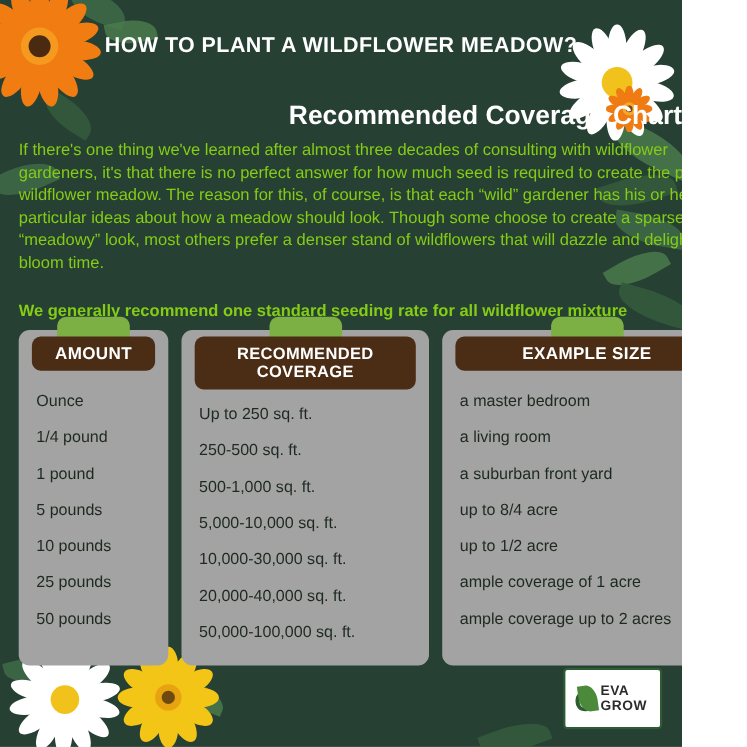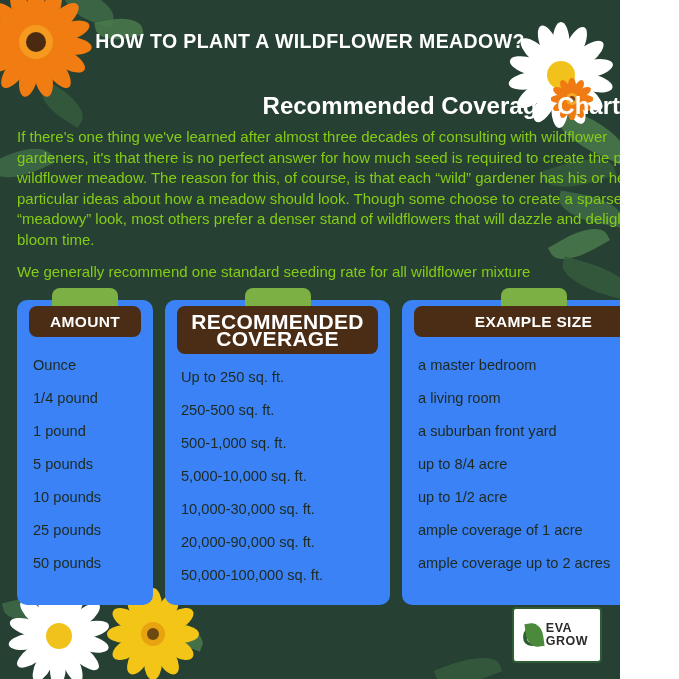--- a/index.html
+++ b/index.html
@@ -58,34 +58,34 @@
   .body-copy {
     position: absolute;
     left: 17px;
     top: 127px;
     width: 648px;
     color: #84cc16;
     font-size: 15px;
     line-height: 20.5px;
   }
   .body-copy p { margin: 0; }
-  .body-copy p.second { margin-top: 12px; }
+  .body-copy p.second { margin-top: 23px; font-weight: bold; }
 
   
   .columns {
     position: absolute;
     left: 17px;
     top: 300px;
     width: 648px;
     display: flex;
     gap: 12px;
   }
   .col {
     position: relative;
-    background: #3b82f6;
+    background: #a3a3a3;
     border-radius: 10px;
     padding: 42px 0 14px 0;
   }
   .col.amount { width: 136px; }
   .col.coverage { width: 225px; }
   .col.example { width: 263px; }
 
   .col-tab-bg {
     position: absolute;
     top: -12px;
@@ -104,21 +104,21 @@
     background: #4b2c15;
     color: #ffffff;
     border-radius: 8px;
     text-align: center;
     font-weight: bold;
     font-size: 15.5px;
     padding: 7px 4px;
     line-height: 17px;
     letter-spacing: .3px;
   }
-  .col.coverage .col-head { font-size: 21px; }
+  .col.coverage .col-head { font-size: 15px; }
   .col.coverage { padding-top: 60px; }
   .col.amount { padding-top: 48px; }
   .col.example { padding-top: 48px; }
 
   .cell {
     color: #1e2a20;
     font-size: 14.6px;
     line-height: 20px;
     padding: 6.5px 0 6.5px 16px;
     white-space: nowrap;
@@ -315,21 +315,21 @@
     </div>
 
     <div class="col coverage">
       <div class="col-tab-bg"></div>
       <div class="col-head">RECOMMENDED COVERAGE</div>
       <div class="cell">Up to 250 sq. ft.</div>
       <div class="cell">250-500 sq. ft.</div>
       <div class="cell">500-1,000 sq. ft.</div>
       <div class="cell">5,000-10,000 sq. ft.</div>
       <div class="cell">10,000-30,000 sq. ft.</div>
-      <div class="cell">20,000-90,000 sq. ft.</div>
+      <div class="cell">20,000-40,000 sq. ft.</div>
       <div class="cell">50,000-100,000 sq. ft.</div>
     </div>
 
     <div class="col example">
       <div class="col-tab-bg"></div>
       <div class="col-head">EXAMPLE SIZE</div>
       <div class="cell">a master bedroom</div>
       <div class="cell">a living room</div>
       <div class="cell">a suburban front yard</div>
       <div class="cell">up to 8/4 acre</div>

